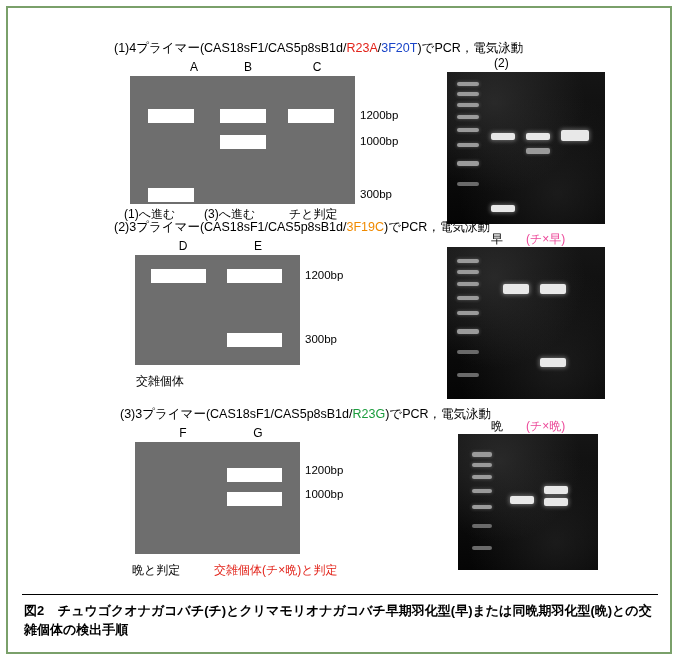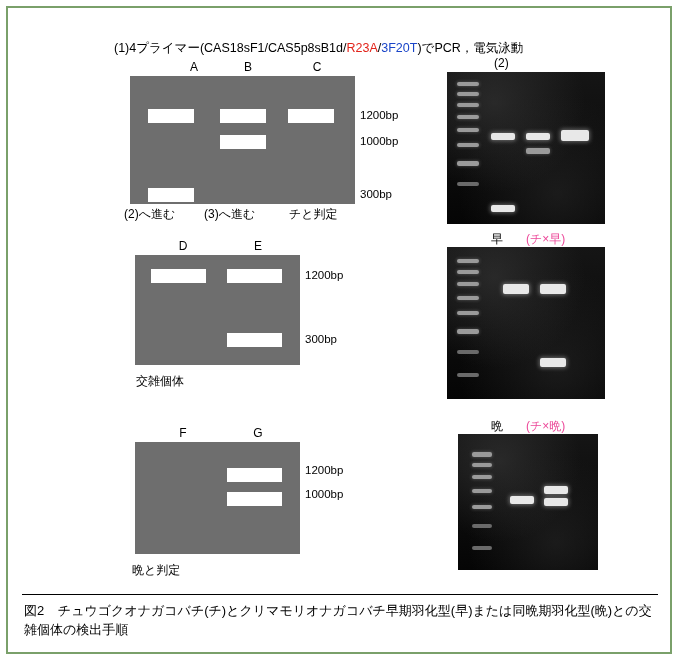--- a/index.html
+++ b/index.html
@@ -110,21 +110,21 @@
     background: #000;
   }
   #caption {
     position: absolute;
     left: 16px;
     width: 634px;
     font-size: 13px;
     line-height: 1.45;
     color: #000;
   }
-  #caption b { font-weight: normal; }
+  #caption b { font-weight: bold; }
 </style>
 </head>
 <body>
 
 <div id="frame">
 
   <div class="panel" style="top:26px;height:170px;">
 
     <div class="hdr" style="left:106px; top:6px;">
       <span>(1)4プライマー(CAS18sF1/CAS5p8sB1d/</span><span class="red">R23A</span><span>/</span><span class="blue">3F20T</span><span>)でPCR，電気泳動</span>
@@ -139,21 +139,21 @@
       <div class="band" style="left:18px; top:112px; width:46px; height:14px;"></div>
       <div class="band" style="left:90px; top:33px; width:46px; height:14px;"></div>
       <div class="band" style="left:90px; top:59px; width:46px; height:14px;"></div>
       <div class="band" style="left:158px; top:33px; width:46px; height:14px;"></div>
     </div>
 
     <div class="marker" style="left:352px; top:75px;">1200bp</div>
     <div class="marker" style="left:352px; top:101px;">1000bp</div>
     <div class="marker" style="left:352px; top:154px;">300bp</div>
 
-    <div class="verdict" style="left:116px; top:172px;">(2)へ進む</div>
+    <div class="verdict" style="left:116px; top:172px;">(1)へ進む</div>
     <div class="verdict" style="left:196px; top:172px;">(3)へ進む</div>
     <div class="verdict" style="left:281px; top:172px;">チと判定</div>
 
     <div class="photolabel" style="left:486px; top:22px;">(2)</div>
     <div class="photolabel" style="left:486px; top:36px;">へ(3)</div>
     <div class="photolabel" style="left:524px; top:36px;">へチ</div>
 
     <div class="photo" style="left:439px; top:38px; width:158px; height:152px;">
       <div class="noise"></div>
 
@@ -169,20 +169,23 @@
       <div class="pband" style="left:44px; top:61px; width:24px; height:7px;"></div>
       <div class="pband" style="left:44px; top:133px; width:24px; height:7px;"></div>
       <div class="pband" style="left:79px; top:61px; width:24px; height:7px;"></div>
       <div class="pband dim" style="left:79px; top:76px; width:24px; height:6px;"></div>
       <div class="pband" style="left:114px; top:58px; width:28px; height:11px;"></div>
     </div>
   </div>
 
   <div class="panel" style="top:205px;height:175px;">
 
+    <div class="hdr" style="left:106px; top:6px;">
+      <span>(2)3プライマー(CAS18sF1/CAS5p8sB1d/</span><span class="orange">3F19C</span><span>)でPCR，電気泳動</span>
+    </div>
 
     <div class="lanelabel" style="left:155px; top:26px; width:40px;">D</div>
     <div class="lanelabel" style="left:230px; top:26px; width:40px;">E</div>
 
     <div class="gelbox" style="left:127px; top:42px; width:165px; height:110px;">
       <div class="band" style="left:16px; top:14px; width:55px; height:14px;"></div>
       <div class="band" style="left:92px; top:14px; width:55px; height:14px;"></div>
       <div class="band" style="left:92px; top:78px; width:55px; height:14px;"></div>
     </div>
 
@@ -205,33 +208,37 @@
       <div class="pband faint" style="left:10px; top:103px; width:22px; height:4px;"></div>
       <div class="pband faint" style="left:10px; top:126px; width:22px; height:4px;"></div>
       <div class="pband" style="left:56px; top:37px; width:26px; height:10px;"></div>
       <div class="pband" style="left:93px; top:37px; width:26px; height:10px;"></div>
       <div class="pband" style="left:93px; top:111px; width:26px; height:9px;"></div>
     </div>
   </div>
 
   <div class="panel" style="top:392px;height:180px;">
 
+    <div class="hdr" style="left:112px; top:6px;">
+      <span>(3)3プライマー(CAS18sF1/CAS5p8sB1d/</span><span class="green">R23G</span><span>)でPCR，電気泳動</span>
+    </div>
 
     <div class="lanelabel" style="left:155px; top:26px; width:40px;">F</div>
     <div class="lanelabel" style="left:230px; top:26px; width:40px;">G</div>
 
     <div class="gelbox" style="left:127px; top:42px; width:165px; height:112px;">
       <div class="band" style="left:92px; top:26px; width:55px; height:14px;"></div>
       <div class="band" style="left:92px; top:50px; width:55px; height:14px;"></div>
     </div>
 
     <div class="marker" style="left:297px; top:64px;">1200bp</div>
     <div class="marker" style="left:297px; top:88px;">1000bp</div>
 
     <div class="verdict" style="left:124px; top:162px;">晩と判定</div>
+    <div class="verdict r" style="left:206px; top:162px;">交雑個体(チ×晩)と判定</div>
 
     <div class="photolabel" style="left:483px; top:18px;">晩</div>
     <div class="photolabel r" style="left:518px; top:18px;">(チ×晩)</div>
 
     <div class="photo" style="left:450px; top:34px; width:140px; height:136px;">
       <div class="noise"></div>
       <div class="pband dim" style="left:14px; top:18px; width:20px; height:5px;"></div>
       <div class="pband dim" style="left:14px; top:29px; width:20px; height:4px;"></div>
       <div class="pband dim" style="left:14px; top:41px; width:20px; height:4px;"></div>
       <div class="pband dim" style="left:14px; top:55px; width:20px; height:4px;"></div>

